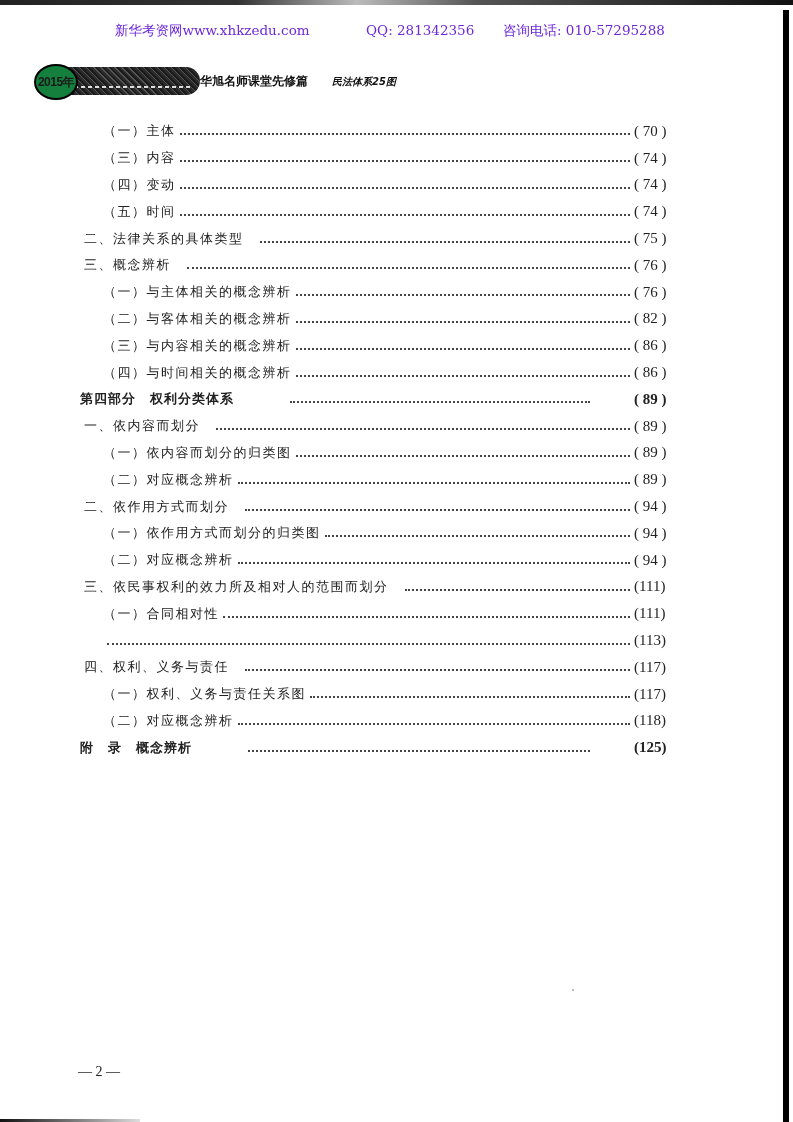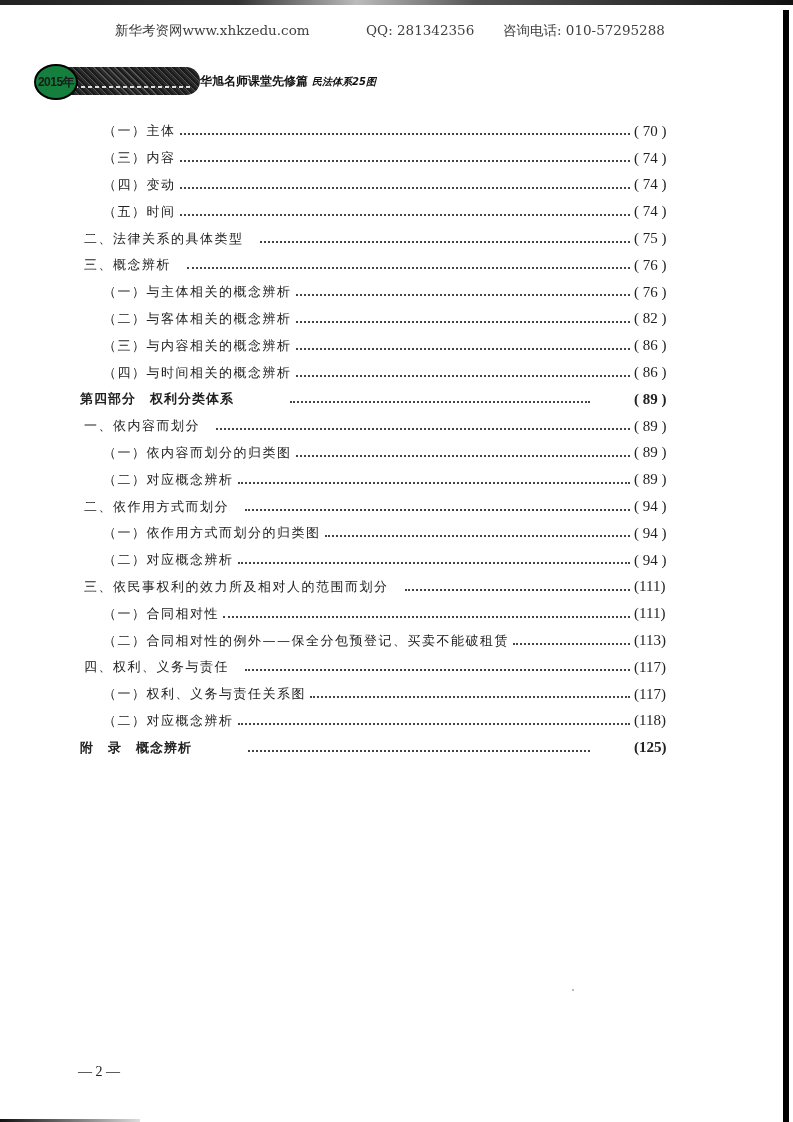--- a/index.html
+++ b/index.html
@@ -15,21 +15,21 @@
   .scan-right {
     position: absolute; left: 783px; top: 10px; width: 6px; height: 1112px;
     background: #000;
   }
   .scan-bottom {
     position: absolute; left: 0; top: 1119px; width: 140px; height: 3px;
     background: linear-gradient(to right, #111, #888 60%, #ddd);
   }
   .site-header {
     position: absolute; top: 20px; left: 0; width: 793px; height: 24px;
-    font-family: "DejaVu Serif", serif; font-size: 13.5px; color: #404040;
+    font-family: "DejaVu Serif", serif; font-size: 13.5px; color: #6d28d9;
   }
   .site-header span { position: absolute; top: 2px; white-space: nowrap; }
   .hdr-site { left: 115px; }
   .hdr-qq { left: 366px; }
   .hdr-phone { left: 503px; }
 
   .banner {
     position: absolute; top: 64px; left: 34px; height: 34px; width: 400px;
   }
   .banner-bar {
@@ -44,21 +44,21 @@
   .banner-year {
     position: absolute; left: 0; top: 0; width: 40px; height: 32px;
     border: 2px solid #000; border-radius: 50%; background: #15803d;
     font-family: "Liberation Sans", sans-serif; font-size: 12px; font-weight: bold;
     display: flex; align-items: center; justify-content: center; letter-spacing: -0.5px; text-align: right;
   }
   .banner-title {
     position: absolute; left: 166px; top: 9px; white-space: nowrap;
     font-family: "DejaVu Sans", sans-serif; font-size: 12px; font-weight: bold; color: #111;
   }
-  .banner-sub { font-weight: bold; font-size: 10px; margin-left: 4px; font-style: italic; }
+  .banner-sub { font-weight: bold; font-size: 10px; margin-left: 24px; font-style: italic; }
 
   .toc { position: absolute; top: 118px; left: 80px; width: 602px; }
   .toc-row {
     position: relative; height: 26.8px; display: flex; align-items: center;
     font-size: 13px; letter-spacing: 1.5px; color: #222;
   }
   .toc-row.lvl0 { padding-left: 0; font-family: "DejaVu Sans", sans-serif; font-weight: bold; letter-spacing: 1px; gap: 40px; }
   .toc-row.lvl1 { padding-left: 4px; }
   .toc-row.lvl2 { padding-left: 23px; }
   .toc-title { white-space: nowrap; flex: 0 0 auto; }
@@ -189,21 +189,20 @@
       <span class="toc-title">三、依民事权利的效力所及相对人的范围而划分</span>
       <span class="toc-leader"></span>
       <span class="toc-page">(111)</span>
     </div>
     <div class="toc-row lvl2">
       <span class="toc-title">（一）合同相对性</span>
       <span class="toc-leader"></span>
       <span class="toc-page">(111)</span>
     </div>
     <div class="toc-row lvl2">
-      <span class="toc-title">（二）合同相对性的例外——保全分包预登记、买卖不能破租赁</span>
       <span class="toc-leader"></span>
       <span class="toc-page">(113)</span>
     </div>
     <div class="toc-row lvl1 gap">
       <span class="toc-title">四、权利、义务与责任</span>
       <span class="toc-leader"></span>
       <span class="toc-page">(117)</span>
     </div>
     <div class="toc-row lvl2">
       <span class="toc-title">（一）权利、义务与责任关系图</span>

